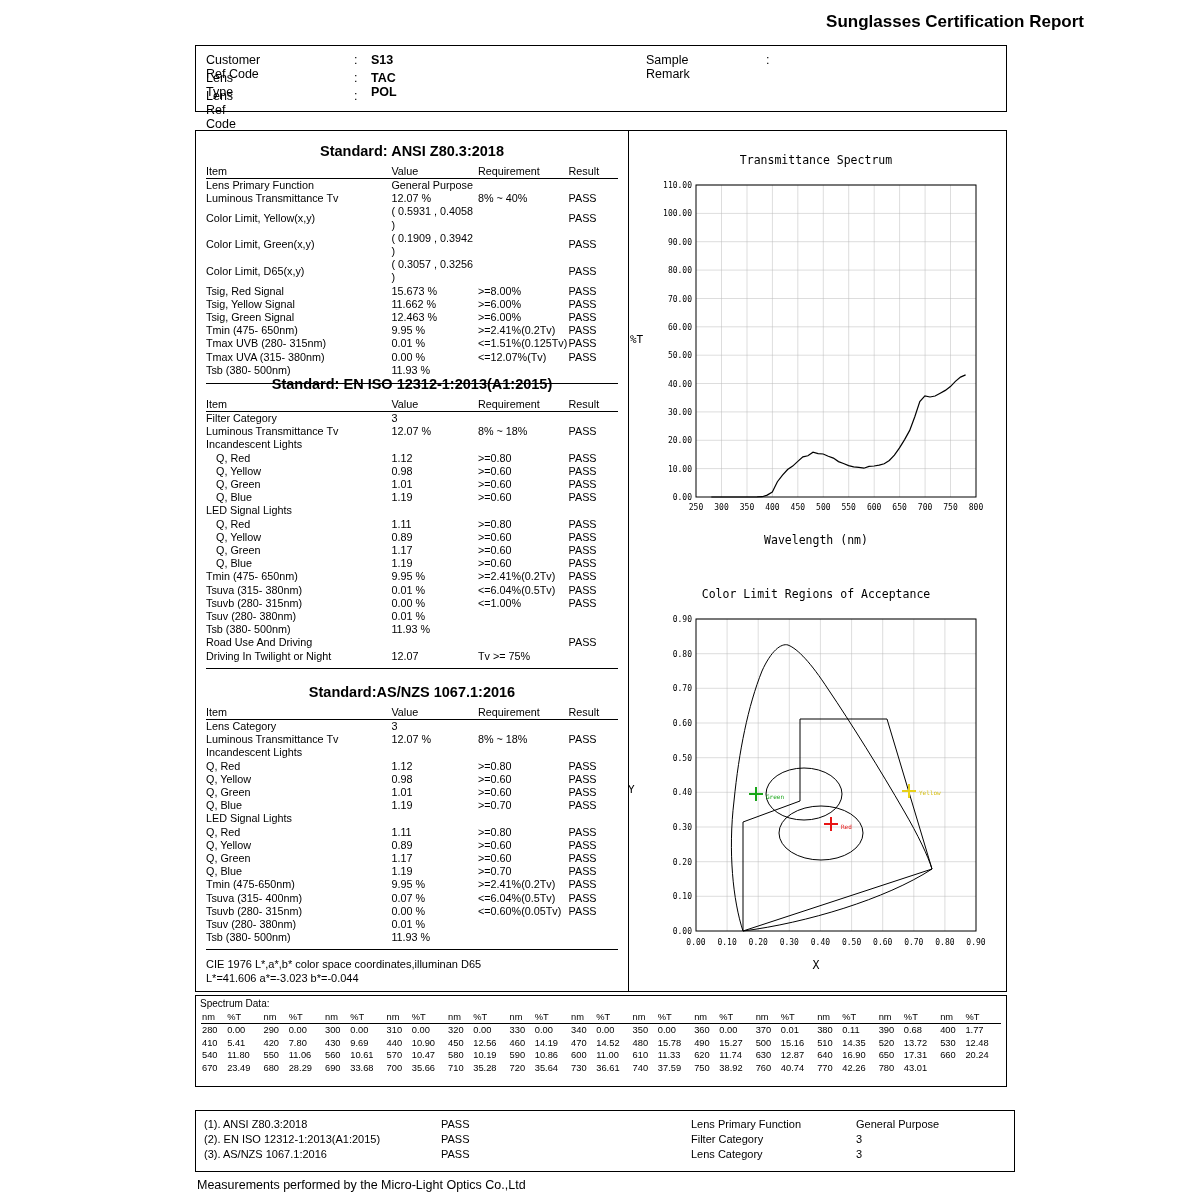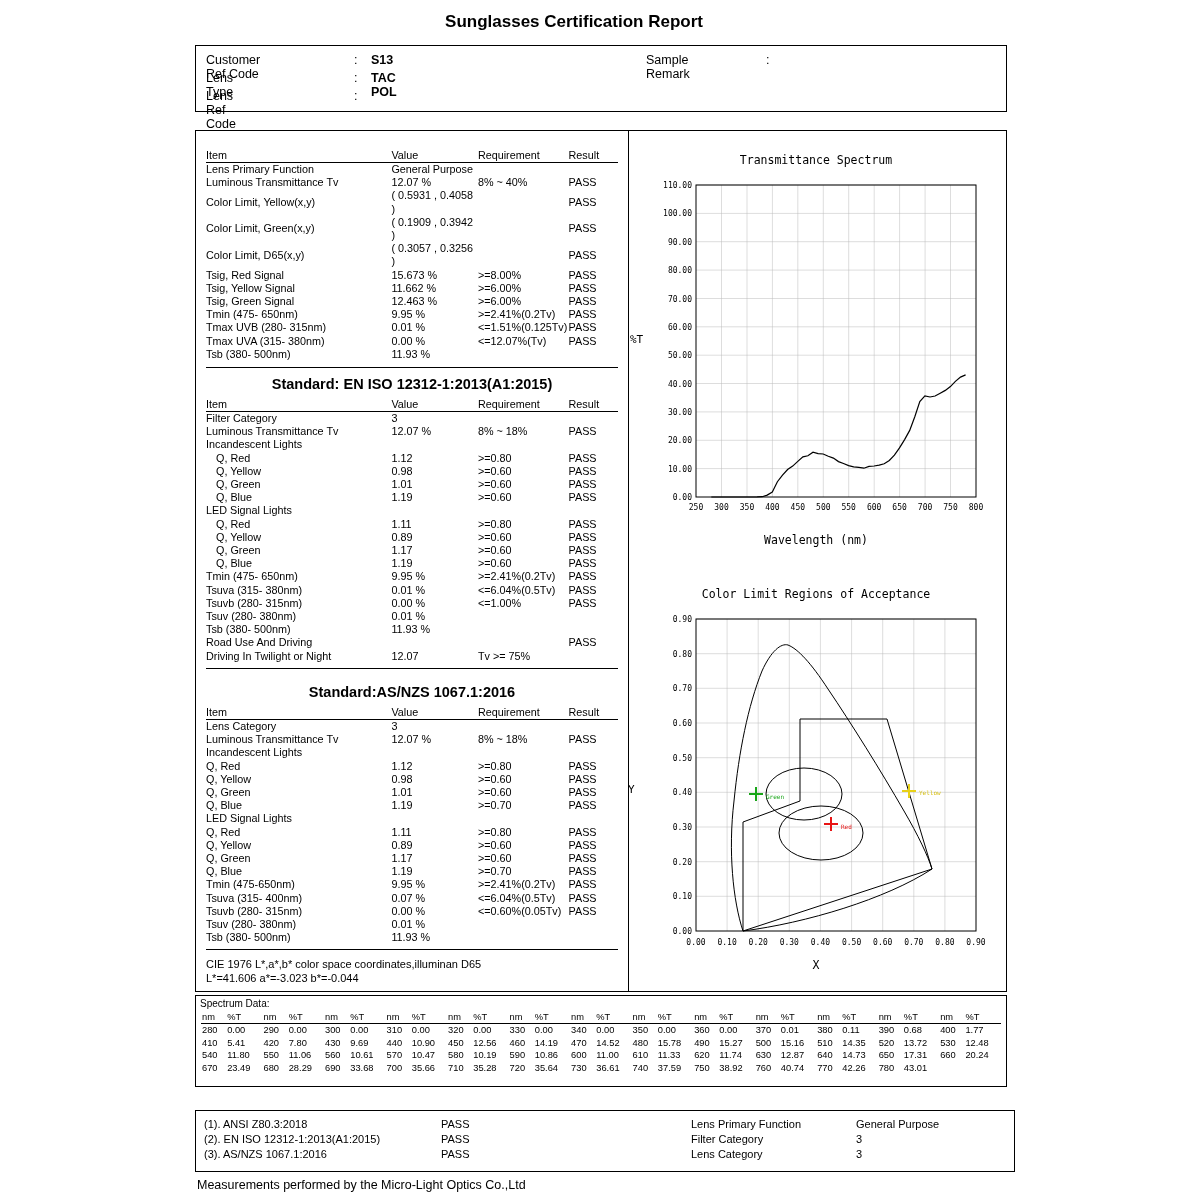--- a/index.html
+++ b/index.html
@@ -7,21 +7,21 @@
     width:1200px;height:1200px;
     background:#ffffff;
     font-family:"Liberation Sans", sans-serif;
     color:#000;
     font-size:11px;
     position:relative;
   }
   .page{position:relative;width:1200px;height:1200px;}
   .title{
     position:absolute;top:12px;left:0;width:1084px;
-    text-align:center;font-weight:bold;font-size:17px;padding-left:32px;
+    text-align:right;font-weight:bold;font-size:17px;
   }
   
   .hdr-box{
     position:absolute;left:195px;top:45px;width:810px;height:65px;
     border:1px solid #000;
   }
   .hdr-row{position:absolute;font-size:12.5px;}
   .hdr-label{position:absolute;}
   .hdr-colon{position:absolute;left:148px;}
   .hdr-val{position:absolute;left:165px;font-weight:bold;}
@@ -109,20 +109,21 @@
       <span class="hdr-label">Sample Remark</span>
       <span style="position:absolute;left:120px;">:</span>
       <span style="position:absolute;left:140px;"></span>
     </div>
   </div>
 
   <div class="main-box">
     <div class="vdiv"></div>
 
     <div class="sec" style="left:10px;top:12px;width:412px;">
+      <div class="sec-title">Standard: ANSI Z80.3:2018</div>
       <table class="tbl" style="margin-top:6px;">
         <tbody>
             <tr>
           <th class="c-item">Item</th>
           <th class="c-val">Value</th>
           <th class="c-req">Requirement</th>
           <th class="c-res">Result</th>
         </tr>
         <tr>
               <td>Lens Primary Function</td>
@@ -698,21 +699,21 @@
             <td>10.86</td>
         <td>600</td>
             <td>11.00</td>
         <td>610</td>
             <td>11.33</td>
         <td>620</td>
             <td>11.74</td>
         <td>630</td>
             <td>12.87</td>
         <td>640</td>
-            <td>14.73</td>
+            <td>16.90</td>
         <td>650</td>
             <td>17.31</td>
         <td>660</td>
             <td>20.24</td>
       </tr>
       <tr>
         <td>670</td>
             <td>23.49</td>
         <td>680</td>
             <td>28.29</td>

